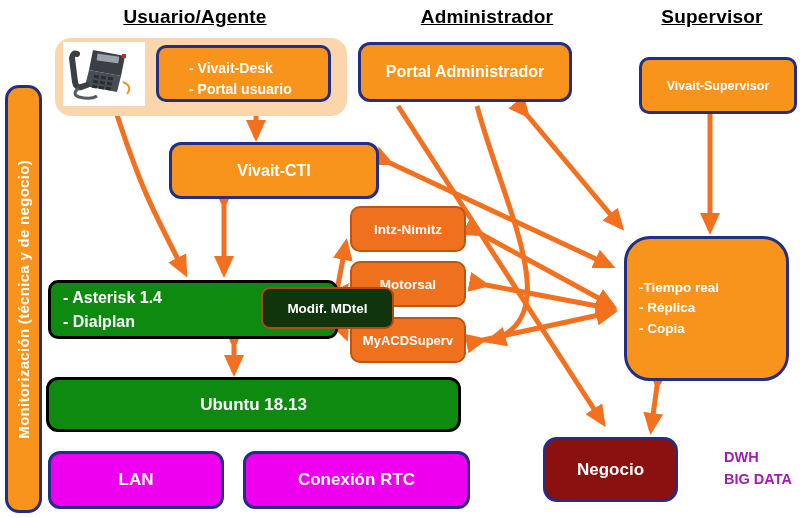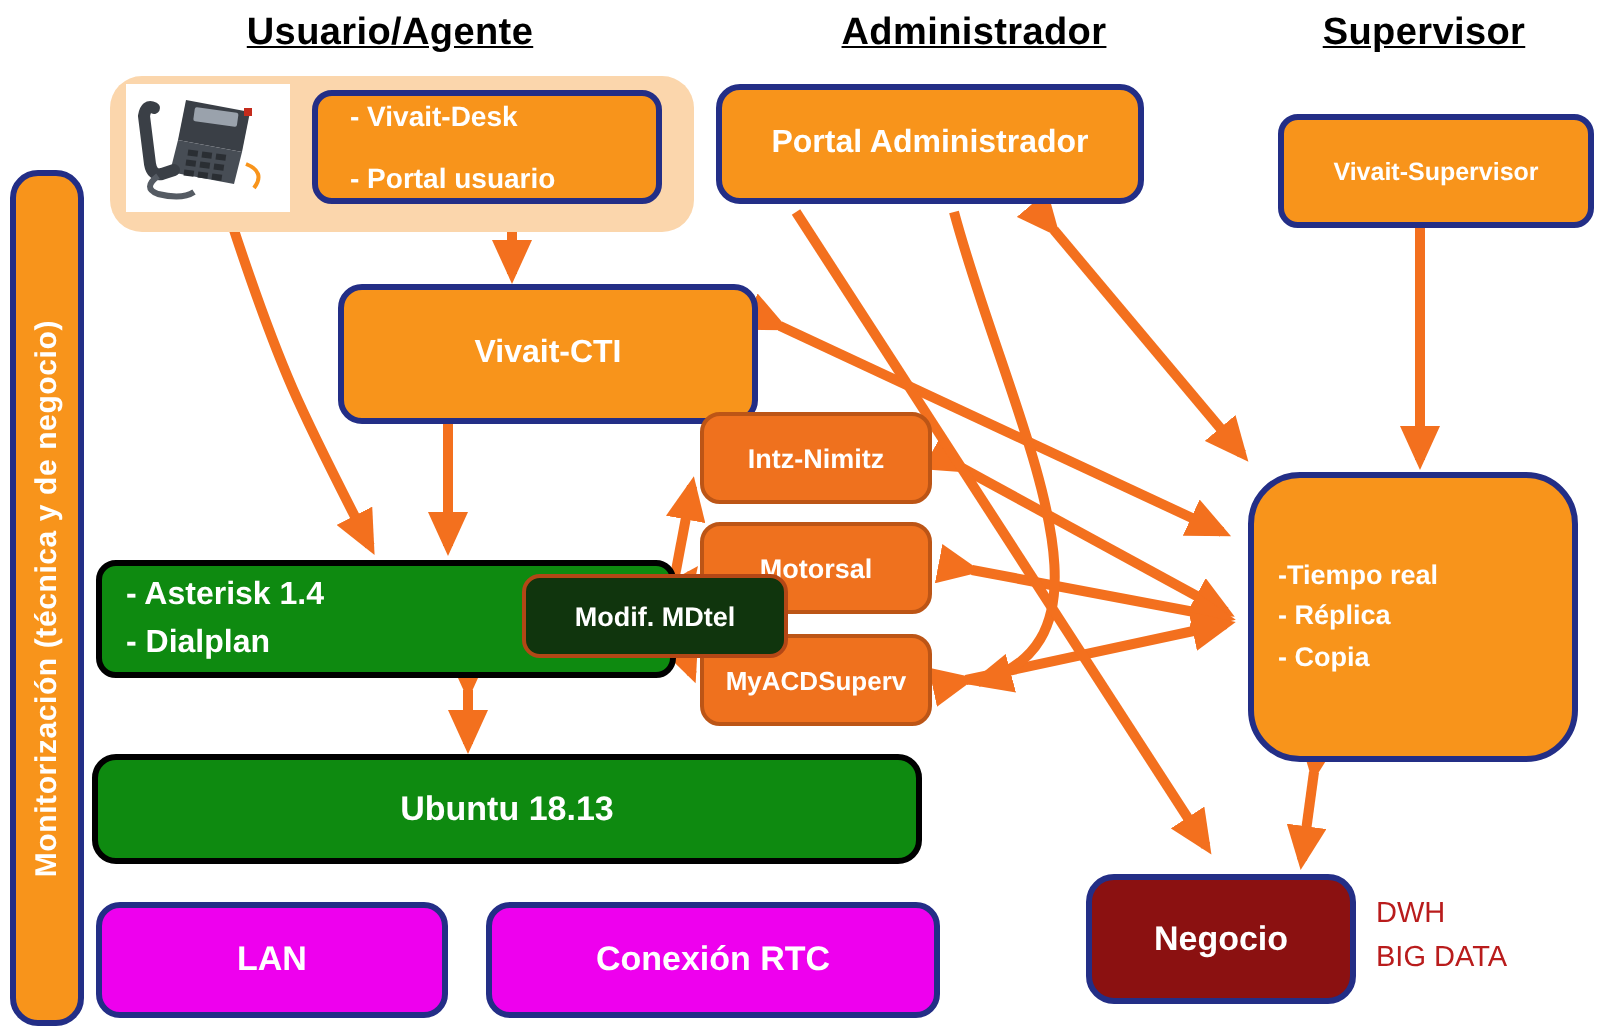--- a/index.html
+++ b/index.html
@@ -13,43 +13,43 @@
   .orange{background:#F8941B;border:3px solid #232E86;}
   .orange2{background:#EF711E;border:2.5px solid #BC5516;}
   .green{background:#0E8A10;border:3px solid #000000;}
   .magenta{background:#EE00EE;border:3px solid #232E86;}
   .maroon{background:#8B1111;border:3px solid #232E86;}
 
   #peach{left:55px;top:38px;width:292px;height:78px;background:#FBD6AC;border-radius:16px;
          border:none;z-index:2;position:absolute;}
   #phone{left:63px;top:42px;width:82px;height:64px;background:#fff;position:absolute;z-index:3;}
   #desk{left:156px;top:45px;width:175px;height:57px;border-radius:10px;z-index:3;
-        flex-direction:column;align-items:flex-start;justify-content:space-between;
-        padding-left:16px;font-size:14px;line-height:1.45;text-align:left;}
+        flex-direction:column;align-items:flex-start;justify-content:flex-end;
+        padding-left:30px;font-size:14px;line-height:1.45;text-align:left;}
   #portal{left:358px;top:42px;width:214px;height:60px;border-radius:12px;font-size:16px;}
   #superv{left:639px;top:45px;width:158px;height:57px;border-radius:10px;font-size:12.5px;margin-top:12px;}
-  #cti{left:169px;top:142px;width:210px;height:70px;border-radius:12px;font-size:16px;}
+  #cti{left:169px;top:142px;width:210px;height:57px;border-radius:12px;font-size:16px;}
   #intz,#motorsal,#myacd{left:350px;width:116px;height:46px;border-radius:10px;font-size:13.5px;}
   #intz{top:206px;} #motorsal{top:261px;} #myacd{top:317px;font-size:13px;}
   #asterisk{left:48px;top:280px;width:290px;height:59px;border-radius:10px;
             flex-direction:column;align-items:flex-start;justify-content:center;
             padding-left:12px;font-size:16px;line-height:1.45;text-align:left;}
   #modif{left:233px;top:287px;width:133px;height:42px;background:#10350D;
          border:2.5px solid #B34716;border-radius:9px;font-size:13.5px;z-index:3;
          position:absolute;margin-left:28px;}
   #ubuntu{left:46px;top:377px;width:415px;height:55px;border-radius:12px;font-size:17px;}
   #lan{left:48px;top:451px;width:176px;height:58px;border-radius:12px;font-size:17px;}
   #rtc{left:243px;top:451px;width:227px;height:58px;border-radius:12px;font-size:17px;}
   #bbdd{left:624px;top:236px;width:165px;height:145px;border-radius:26px;
         flex-direction:column;align-items:flex-start;justify-content:center;
         padding-left:12px;text-align:left;}
   #bbdd .title{width:100%;text-align:center;font-size:17px;margin-bottom:2px;}
   #bbdd .bullet{font-size:13.5px;line-height:1.5;}
   #negocio{left:543px;top:437px;width:135px;height:65px;border-radius:14px;font-size:17px;}
-  #dwh{position:absolute;left:688px;top:446px;z-index:2;color:#b91c1c;font-weight:normal;
+  #dwh{position:absolute;left:724px;top:446px;z-index:2;color:#a21caf;font-weight:bold;
        font-size:14.5px;line-height:1.55;}
   #monbar{left:5px;top:85px;width:37px;height:428px;border-radius:14px;}
   #monbar .vtext{writing-mode:vertical-rl;transform:rotate(180deg);font-size:15px;
                  white-space:nowrap;letter-spacing:.3px;}
 </style>
 </head>
 <body>
 
 <div id="canvas">
 

